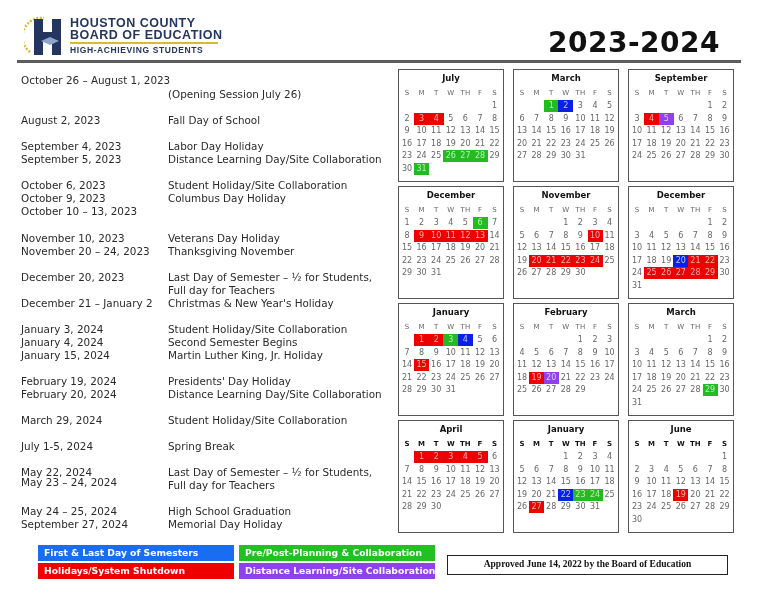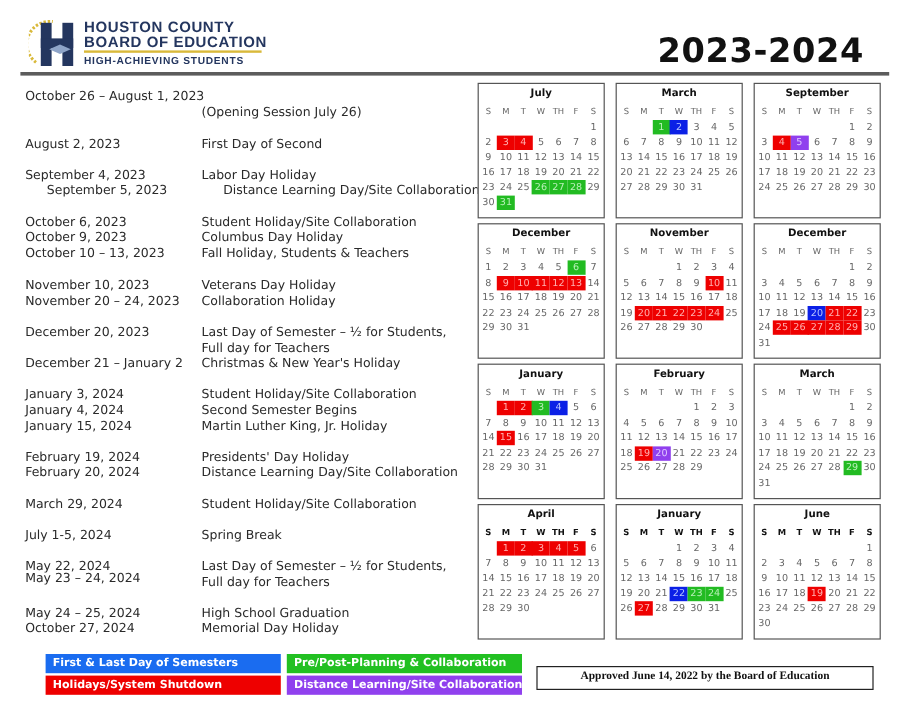--- a/index.html
+++ b/index.html
@@ -59,49 +59,48 @@
 <div class="events" id="events">
     <div class="event" style="top: 0px;">
       <span class="date">October 26 – August 1, 2023</span>
     </div>
     <div class="event" style="top: 14px;">
       <span class="date"></span>
       <span class="desc">(Opening Session July 26)</span>
     </div>
     <div class="event" style="top: 40px;">
       <span class="date">August 2, 2023</span>
-      <span class="desc">First Day of Second</span>
+      <span class="desc">Fall Day of School</span>
     </div>
     <div class="event" style="top: 66px;">
       <span class="date">September 4, 2023</span>
       <span class="desc">Labor Day Holiday</span>
     </div>
-    <div class="event" style="top: 79px; margin-left: 18px;">
+    <div class="event" style="top: 79px;">
       <span class="date">September 5, 2023</span>
       <span class="desc">Distance Learning Day/Site Collaboration</span>
     </div>
     <div class="event" style="top: 105px;">
       <span class="date">October 6, 2023</span>
       <span class="desc">Student Holiday/Site Collaboration</span>
     </div>
     <div class="event" style="top: 118px;">
       <span class="date">October 9, 2023</span>
       <span class="desc">Columbus Day Holiday</span>
     </div>
     <div class="event" style="top: 131px;">
       <span class="date">October 10 – 13, 2023</span>
-      <span class="desc">Fall Holiday, Students &amp; Teachers</span>
     </div>
     <div class="event" style="top: 158px;">
       <span class="date">November 10, 2023</span>
       <span class="desc">Veterans Day Holiday</span>
     </div>
     <div class="event" style="top: 171px;">
       <span class="date">November 20 – 24, 2023</span>
-      <span class="desc">Collaboration Holiday</span>
+      <span class="desc">Thanksgiving November</span>
     </div>
     <div class="event" style="top: 197px;">
       <span class="date">December 20, 2023</span>
       <span class="desc">Last Day of Semester – ½ for Students,</span>
     </div>
     <div class="event" style="top: 210px;">
       <span class="date"></span>
       <span class="desc">Full day for Teachers</span>
     </div>
     <div class="event" style="top: 223px;">
@@ -145,21 +144,21 @@
       <span class="desc">Full day for Teachers</span>
     </div>
     <div class="event" style="top: 402px;">
       <span class="date">May 23 – 24, 2024</span>
     </div>
     <div class="event" style="top: 431px;">
       <span class="date">May 24 – 25, 2024</span>
       <span class="desc">High School Graduation</span>
     </div>
     <div class="event" style="top: 444px;">
-      <span class="date">October 27, 2024</span>
+      <span class="date">September 27, 2024</span>
       <span class="desc">Memorial Day Holiday</span>
     </div>
   </div>
 
 <div id="calendars">
     <div class="month" style="left: 398px; top: 69px;">
       <div class="month-name">July</div>
       <div class="dow" style="left: 0.5px;">S</div>
       <div class="dow" style="left: 15.1px;">M</div>
       <div class="dow" style="left: 29.7px;">T</div>

